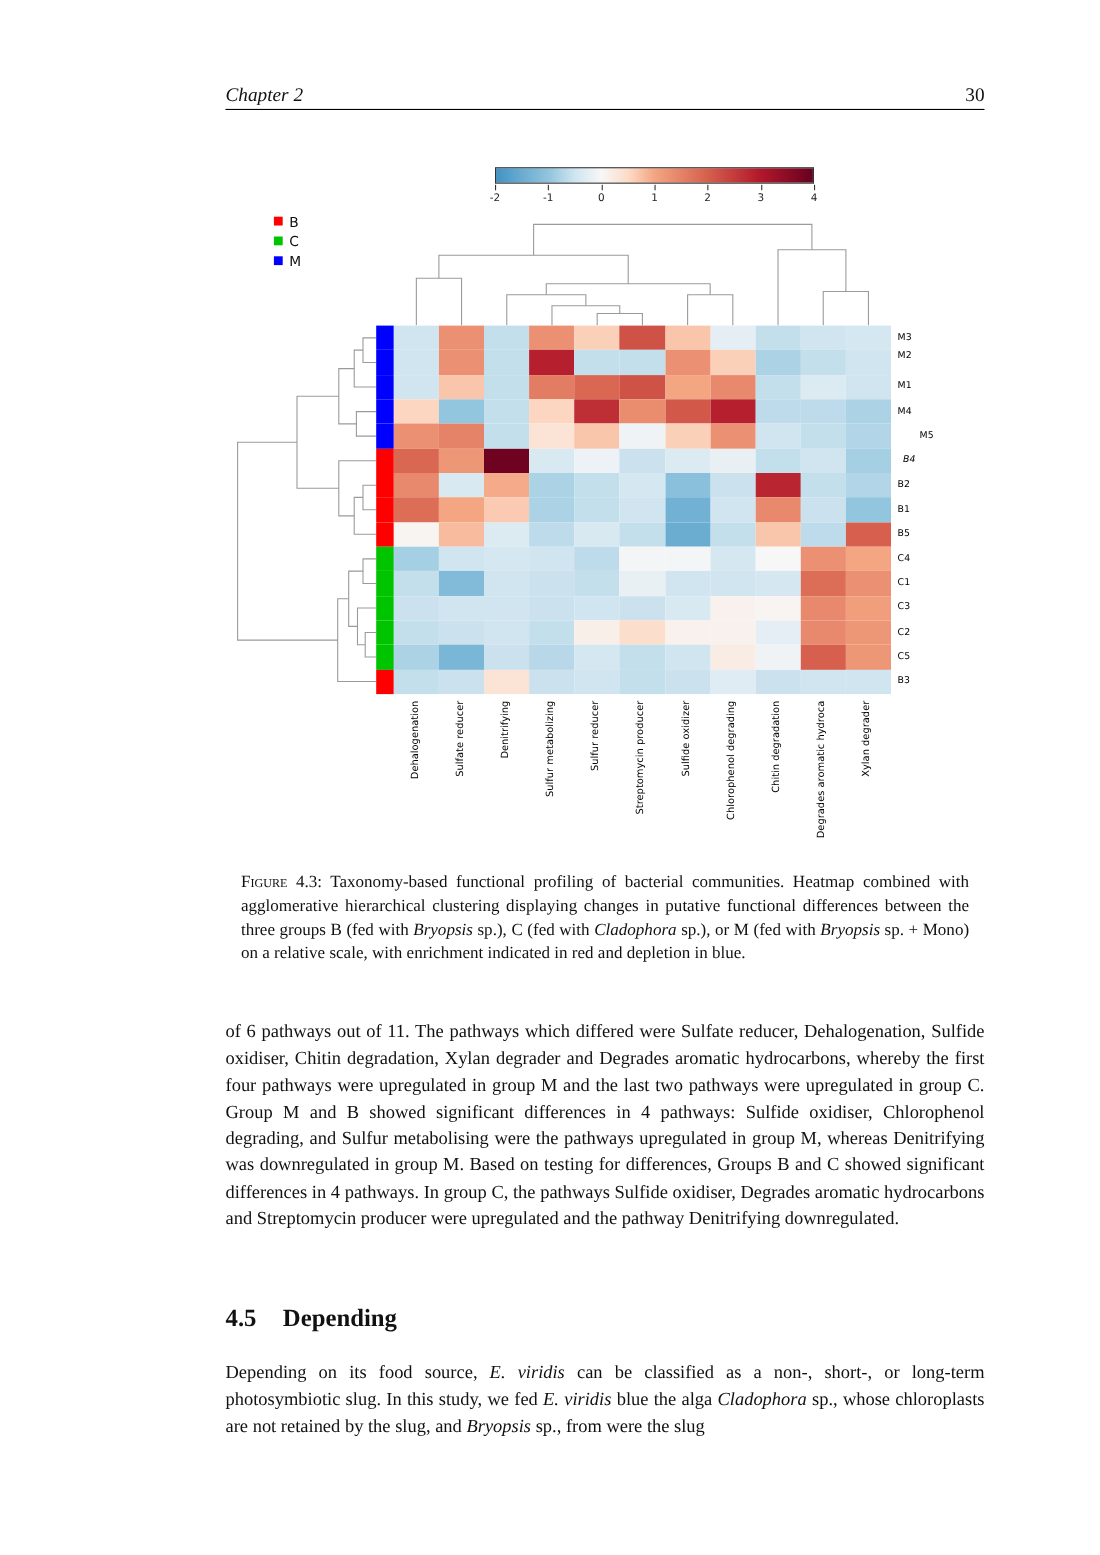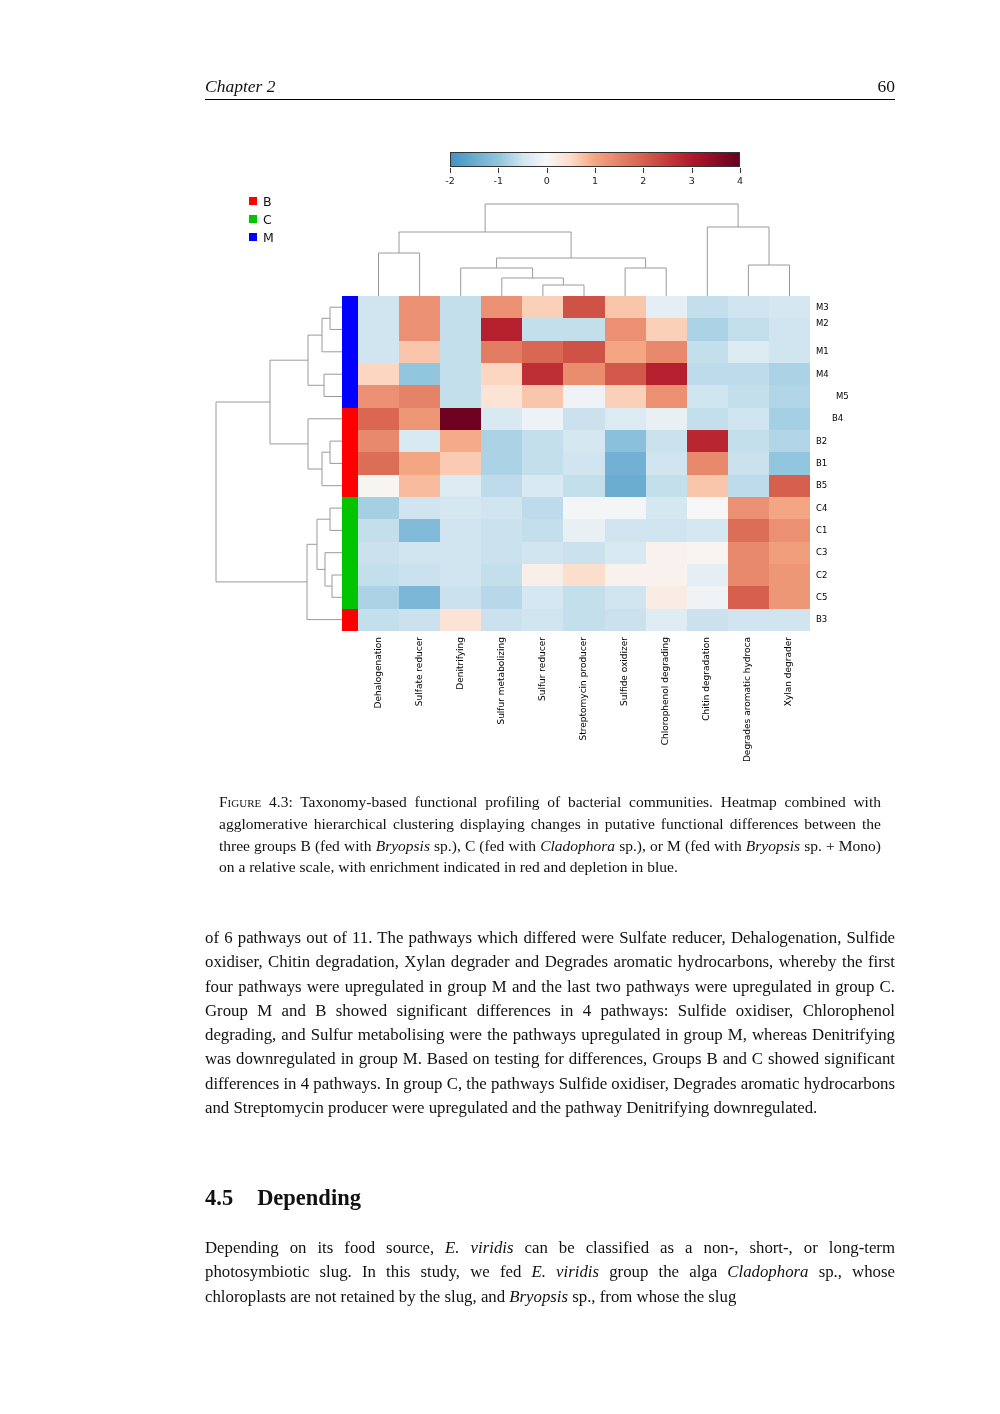--- a/index.html
+++ b/index.html
@@ -37,21 +37,21 @@
   .heading{position:absolute;left:205px;top:1185px;font-size:22.5px;font-weight:bold;}
   .heading .num{margin-right:24px;}
   .para2{position:absolute;left:205px;top:1236px;width:690px;font-size:16.8px;line-height:24.3px;text-align:justify;}
 </style>
 </head>
 <body>
 
 <div class="page">
 
   <div class="hdr-left">Chapter 2</div>
-  <div class="hdr-right">60</div>
+  <div class="hdr-right">30</div>
   <div class="hdr-rule"></div>
 
   <div>
     <div class="colorbar" id="colorbar" style="background: linear-gradient(to right, rgb(67, 147, 195) 0%, rgb(107, 172, 209) 8.3%, rgb(146, 197, 222) 16.7%, rgb(209, 229, 240) 25%, rgb(247, 247, 247) 33.3%, rgb(253, 219, 199) 41.7%, rgb(244, 165, 130) 50%, rgb(229, 131, 104) 58.3%, rgb(214, 96, 77) 66.7%, rgb(196, 60, 60) 75%, rgb(178, 24, 43) 83.3%, rgb(141, 12, 37) 91.7%, rgb(103, 0, 31) 100%);"></div>
     <div id="cb-ticks">
         <div class="cb-tick" style="left: 450px;"></div>
         <div class="cb-lab" style="left: 450px;">-2</div>
         <div class="cb-tick" style="left: 498.333px;"></div>
         <div class="cb-lab" style="left: 498.333px;">-1</div>
         <div class="cb-tick" style="left: 546.667px;"></div>
@@ -292,21 +292,21 @@
         <div title="B3 / Chitin degradation" style="background: rgb(203, 226, 238);"></div>
         <div title="B3 / Degrades aromatic hydroca" style="background: rgb(209, 229, 240);"></div>
         <div title="B3 / Xylan degrader" style="background: rgb(209, 229, 240);"></div>
       </div>
     <div class="row-labels" id="row-labels">
         <div style="top: 6.66667px; left: 0px;">M3</div>
         <div style="top: 23px; left: 0px;">M2</div>
         <div style="top: 51.3333px; left: 0px;">M1</div>
         <div style="top: 73.6667px; left: 0px;">M4</div>
         <div style="top: 96px; left: 0px; padding-left: 20px;">M5</div>
-        <div style="top: 118.333px; left: 16px;">B4</div>
+        <div style="top: 118.333px; left: 5px; font-style: italic;">B4</div>
         <div style="top: 140.667px; left: 0px;">B2</div>
         <div style="top: 163px; left: 0px;">B1</div>
         <div style="top: 185.333px; left: 0px;">B5</div>
         <div style="top: 207.667px; left: 0px;">C4</div>
         <div style="top: 230px; left: 0px;">C1</div>
         <div style="top: 252.333px; left: 0px;">C3</div>
         <div style="top: 274.667px; left: 0px;">C2</div>
         <div style="top: 297px; left: 0px;">C5</div>
         <div style="top: 319.333px; left: 0px;">B3</div>
       </div>
@@ -328,14 +328,14 @@
   <div class="caption">
     <span class="cap-label">Figure 4.3:</span><span><span> Taxonomy-based functional profiling of bacterial communities. Heatmap combined with agglomerative hierarchical clustering displaying changes in putative functional differences between the three groups B (fed with </span><i>Bryopsis</i><span> sp.), C (fed with </span><i>Cladophora</i><span> sp.), or M (fed with </span><i>Bryopsis</i><span> sp. + Mono) on a relative scale, with enrichment indicated in red and depletion in blue.</span></span>
   </div>
 
   <div class="para1">of 6 pathways out of 11. The pathways which differed were Sulfate reducer, Dehalogenation, Sulfide oxidiser, Chitin degradation, Xylan degrader and Degrades aromatic hydrocarbons, whereby the first four pathways were upregulated in group M and the last two pathways were upregulated in group C. Group M and B showed significant differences in 4 pathways: Sulfide oxidiser, Chlorophenol degrading, and Sulfur metabolising were the pathways upregulated in group M, whereas Denitrifying was downregulated in group M. Based on testing for differences, Groups B and C showed significant differences in 4 pathways. In group C, the pathways Sulfide oxidiser, Degrades aromatic hydrocarbons and Streptomycin producer were upregulated and the pathway Denitrifying downregulated.</div>
 
   <div class="heading">
     <span class="num">4.5</span><span>Depending</span>
   </div>
 
-  <div class="para2"><span>Depending on its food source, </span><i>E. viridis</i><span> can be classified as a non-, short-, or long-term photosymbiotic slug. In this study, we fed </span><i>E. viridis</i><span> group the alga </span><i>Cladophora</i><span> sp., whose chloroplasts are not retained by the slug, and </span><i>Bryopsis</i><span> sp., from whose the slug</span></div>
+  <div class="para2"><span>Depending on its food source, </span><i>E. viridis</i><span> can be classified as a non-, short-, or long-term photosymbiotic slug. In this study, we fed </span><i>E. viridis</i><span> blue the alga </span><i>Cladophora</i><span> sp., whose chloroplasts are not retained by the slug, and </span><i>Bryopsis</i><span> sp., from were the slug</span></div>
 </div>
 
 </body></html>

